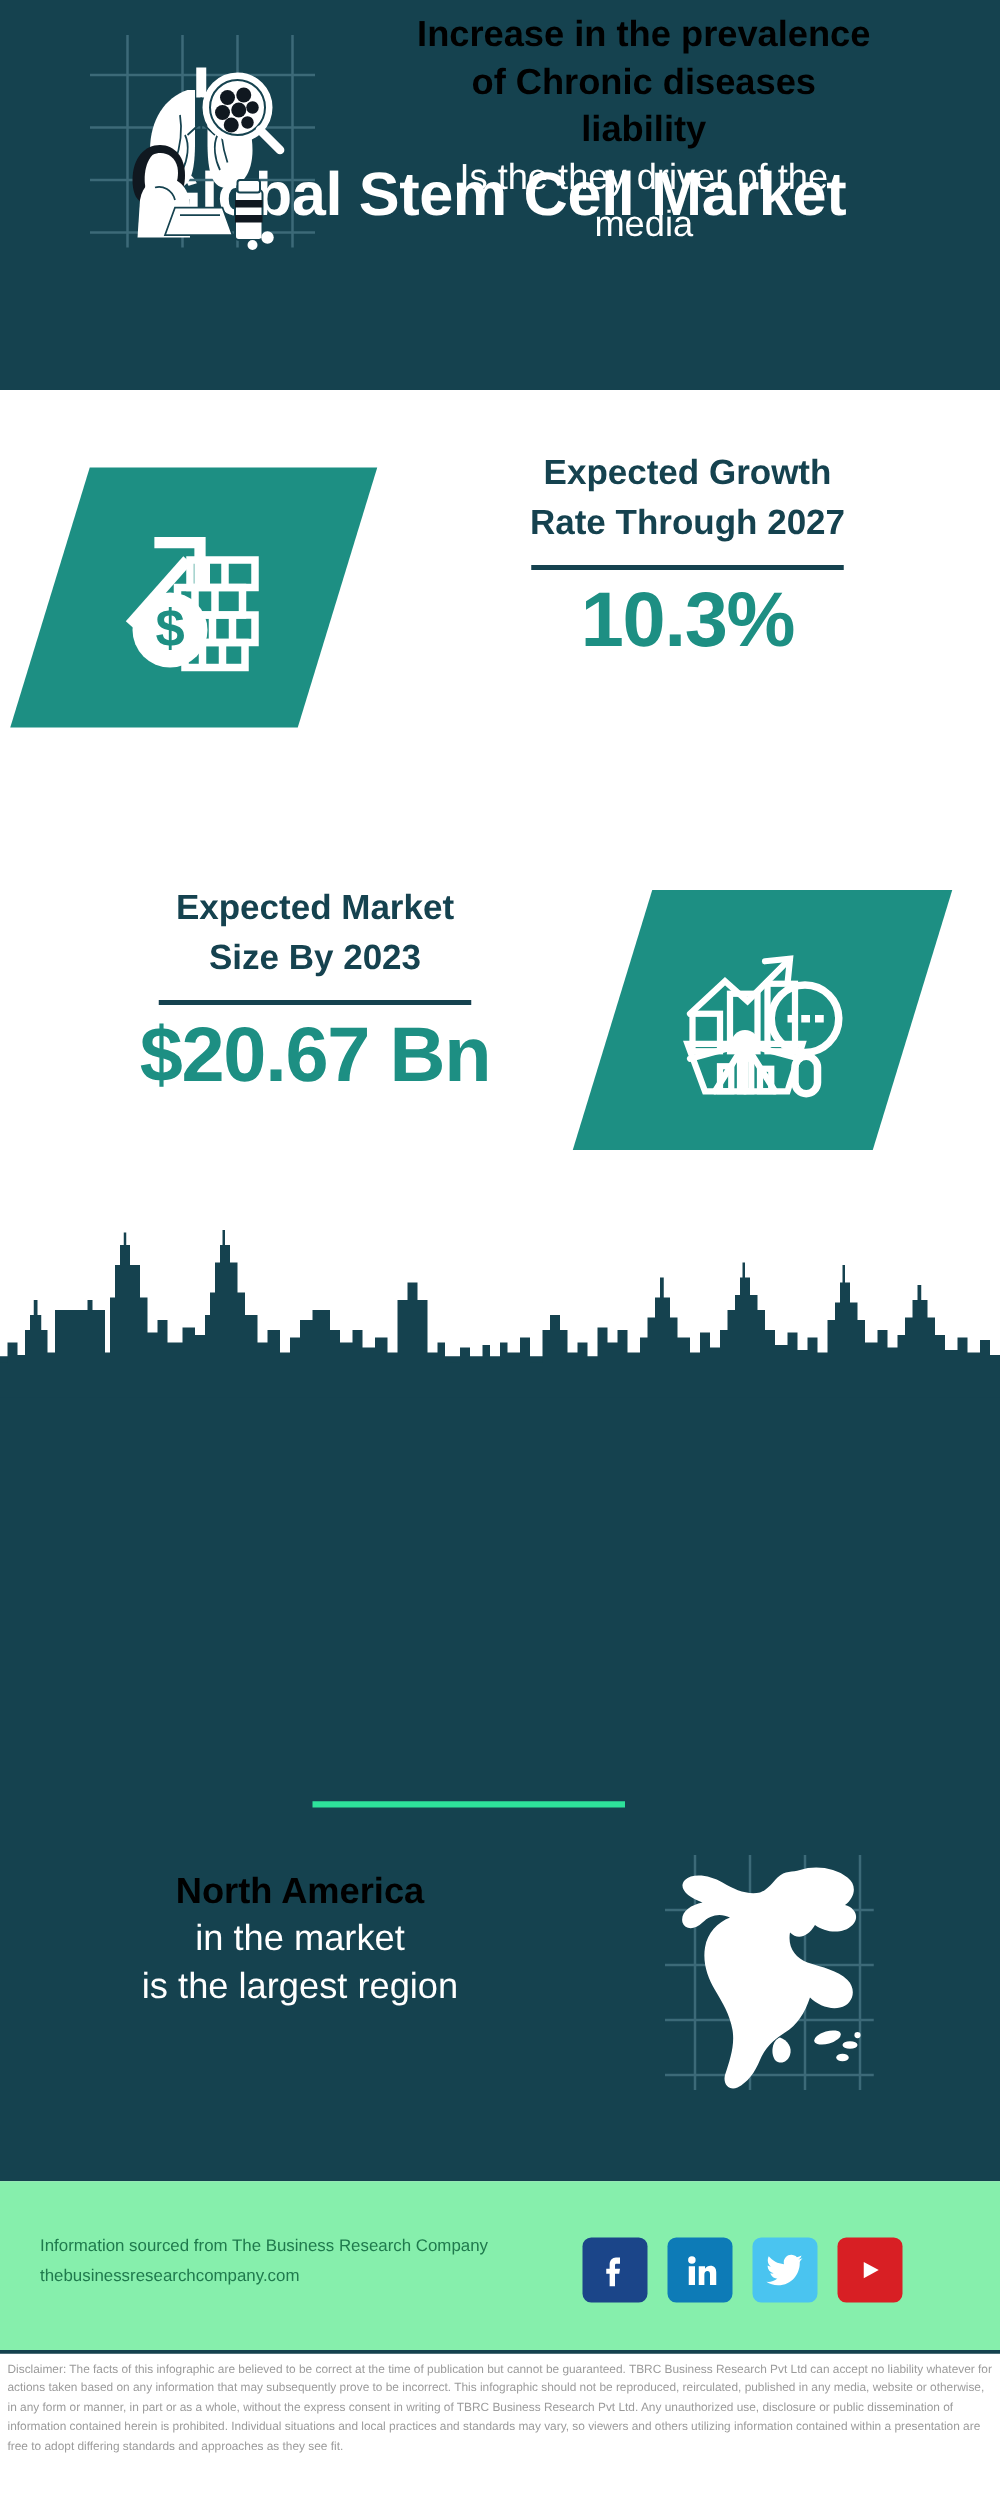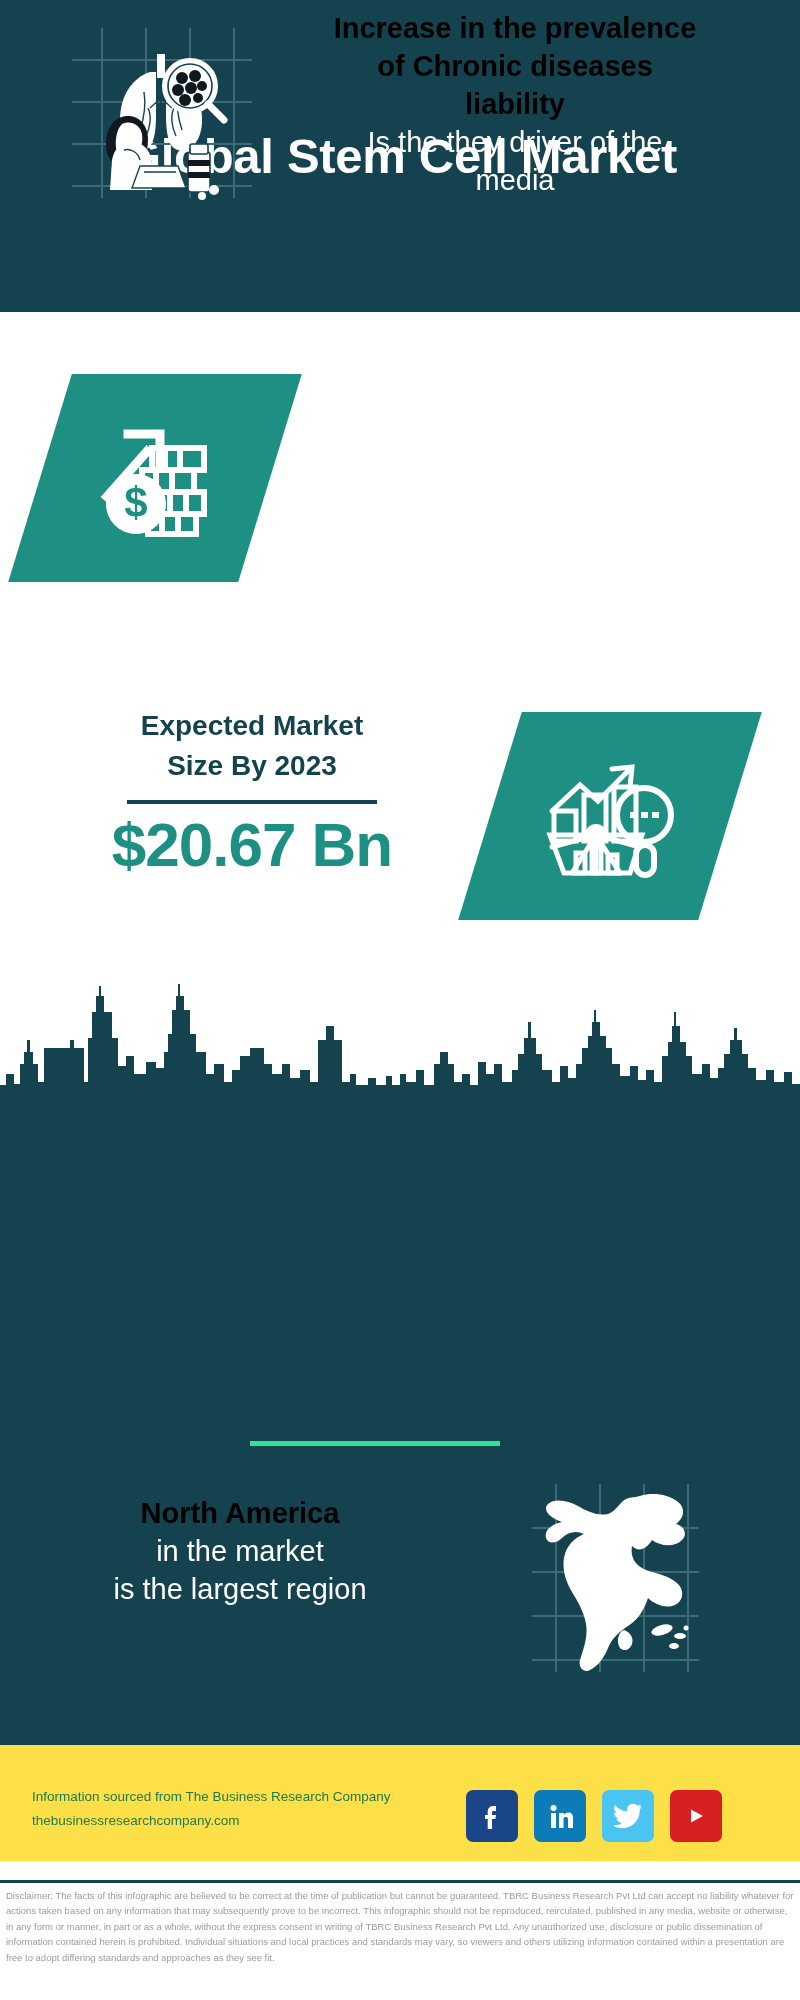--- a/index.html
+++ b/index.html
@@ -89,22 +89,22 @@
   
   .region-copy {
     position:absolute; left:30px; top:1495px; width:420px; text-align:center;
   }
   .region-art {
     position:absolute; left:528px; top:1480px; width:175px; height:195px;
   }
 
   
   .footer {
-    position:absolute; left:0; top:1745px; width:800px; height:116px;
-    background:#fde047;
+    position:absolute; left:0; top:1745px; width:800px; height:135px;
+    background:#86efac;
     padding-left:10px;
   }
   .footer-text {
     position:absolute; left:32px; top:40px; width:420px;
     color:#1f7a4d; font-size:13.5px; line-height:1.75;
   }
   .social {
     position:absolute; left:466px; top:1787px; width:300px; height:58px;
     display:flex; gap:16px; align-items:center;
   }
@@ -152,20 +152,26 @@
             <path d="M75 36 L75 58 M90 36 L90 58 M66 58 L66 80 M82 58 L82 80 M80 80 L80 102 M96 80 L96 102 M72 102 L72 122 M88 102 L88 122"></path>
           </g>
 
           <circle cx="46" cy="92" r="30" fill="#ffffff"></circle>
           <text x="46" y="105" font-size="42" font-weight="bold" fill="#1d8f83" text-anchor="middle" font-family="Liberation Sans, sans-serif">$</text>
         </svg>
       </span>
     </div>
   </div>
 
+  <div class="growth-text">
+    <div class="lbl-dark">Expected Growth</div>
+    <div class="lbl-dark">Rate Through 2027</div>
+    <div class="rule-dark"></div>
+    <div class="big-teal">10.3%</div>
+  </div>
 </div>
 
 <div class="sec-size">
 
   <div class="size-text">
     <div class="lbl-dark">Expected Market</div>
     <div class="lbl-dark">Size By 2023</div>
     <div class="rule-dark"></div>
     <div class="big-teal">$20.67 Bn</div>
   </div>

